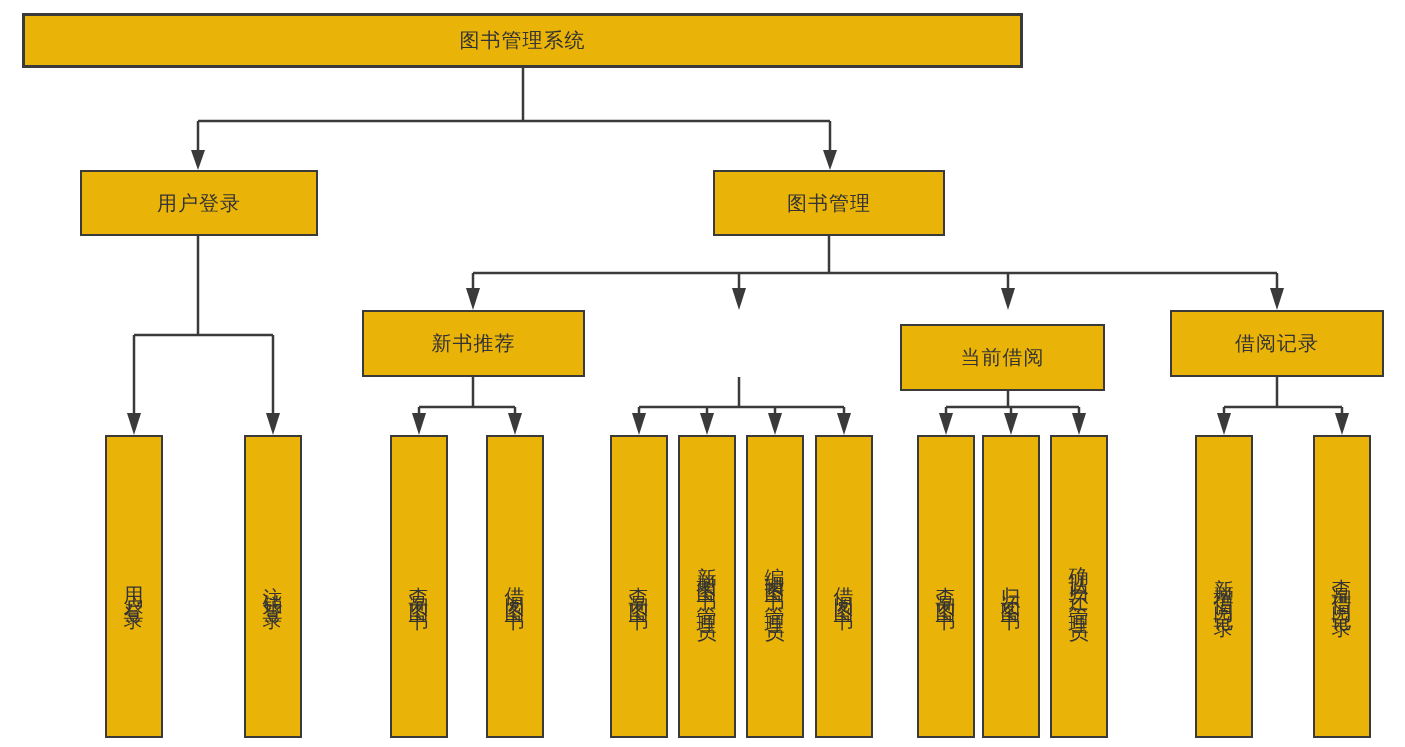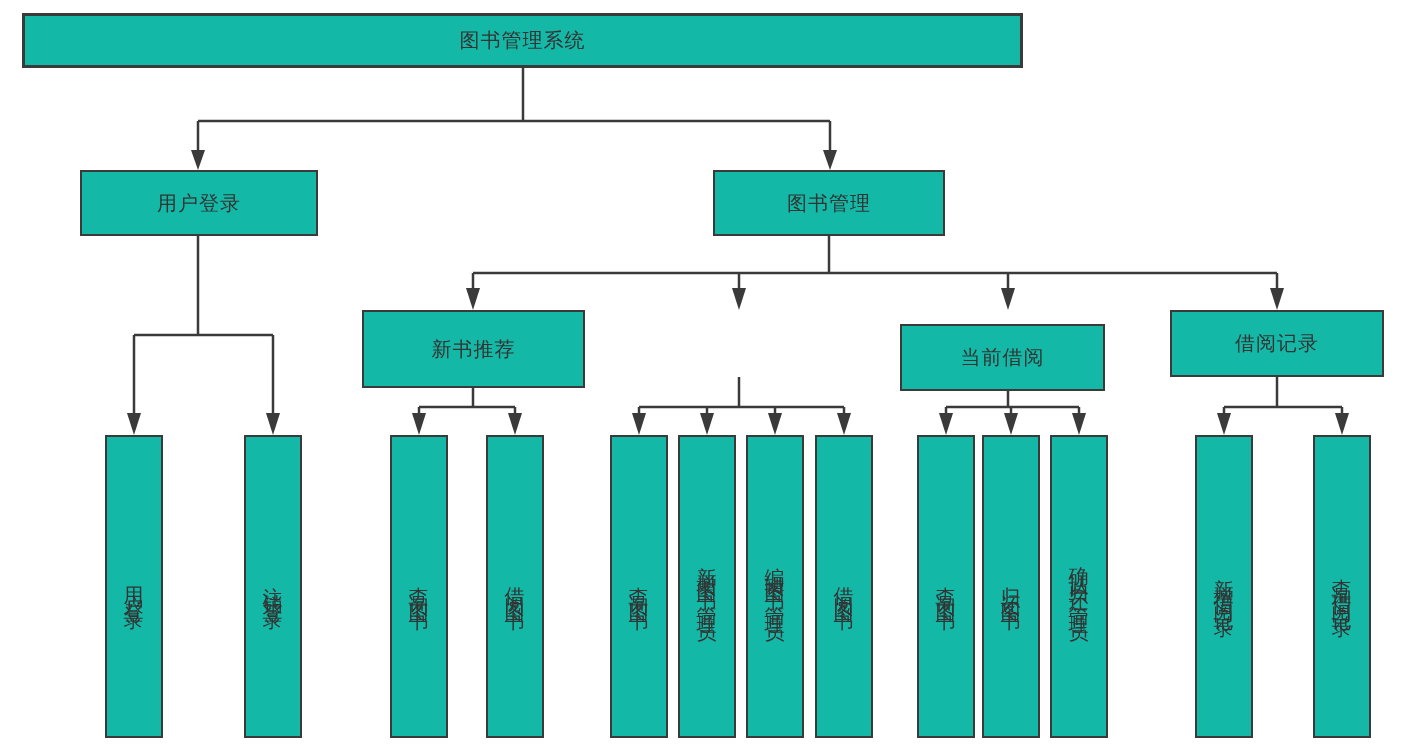--- a/index.html
+++ b/index.html
@@ -19,21 +19,21 @@
   }
   .connectors{
     position:absolute;
     left:0;top:0;
     width:1405px;height:747px;
     pointer-events:none;
   }
   .box{
     position:absolute;
     box-sizing:border-box;
-    background:#14b8a6;
+    background:#eab308;
     border:2.5px solid var(--line);
     color:var(--text);
     display:flex;
     align-items:center;
     justify-content:center;
     font-size:20px;
     letter-spacing:1px;
     z-index:2;
   }
   .box.root{border-width:3px;}
@@ -139,21 +139,21 @@
       <line x1="1342" y1="407" x2="1342" y2="415"></line>
       <polygon points="1335,413 1349,413 1342,435"></polygon>
     </g>
   </svg>
 
   <div class="box root" style="left:22px;top:13px;width:1001px;height:55px">图书管理系统</div>
 
   <div class="box" style="left:80px;top:170px;width:238px;height:66px">用户登录</div>
   <div class="box" style="left:713px;top:170px;width:232px;height:66px">图书管理</div>
 
-  <div class="box" style="left:362px;top:310px;width:223px;height:78px">新书推荐</div>
+  <div class="box" style="left:362px;top:310px;width:223px;height:67px">新书推荐</div>
   <div class="box" style="left:900px;top:324px;width:205px;height:67px">当前借阅</div>
   <div class="box" style="left:1170px;top:310px;width:214px;height:67px">借阅记录</div>
 
   <div class="box leaf" style="left:105px">用户登录</div>
   <div class="box leaf" style="left:244px">注销登录</div>
   <div class="box leaf" style="left:390px">查询图书</div>
   <div class="box leaf" style="left:486px">借阅图书</div>
   <div class="box leaf" style="left:610px">查询图书</div>
   <div class="box leaf" style="left:678px">新增图书（管理员）</div>
   <div class="box leaf" style="left:746px">编辑图书（管理员）</div>

